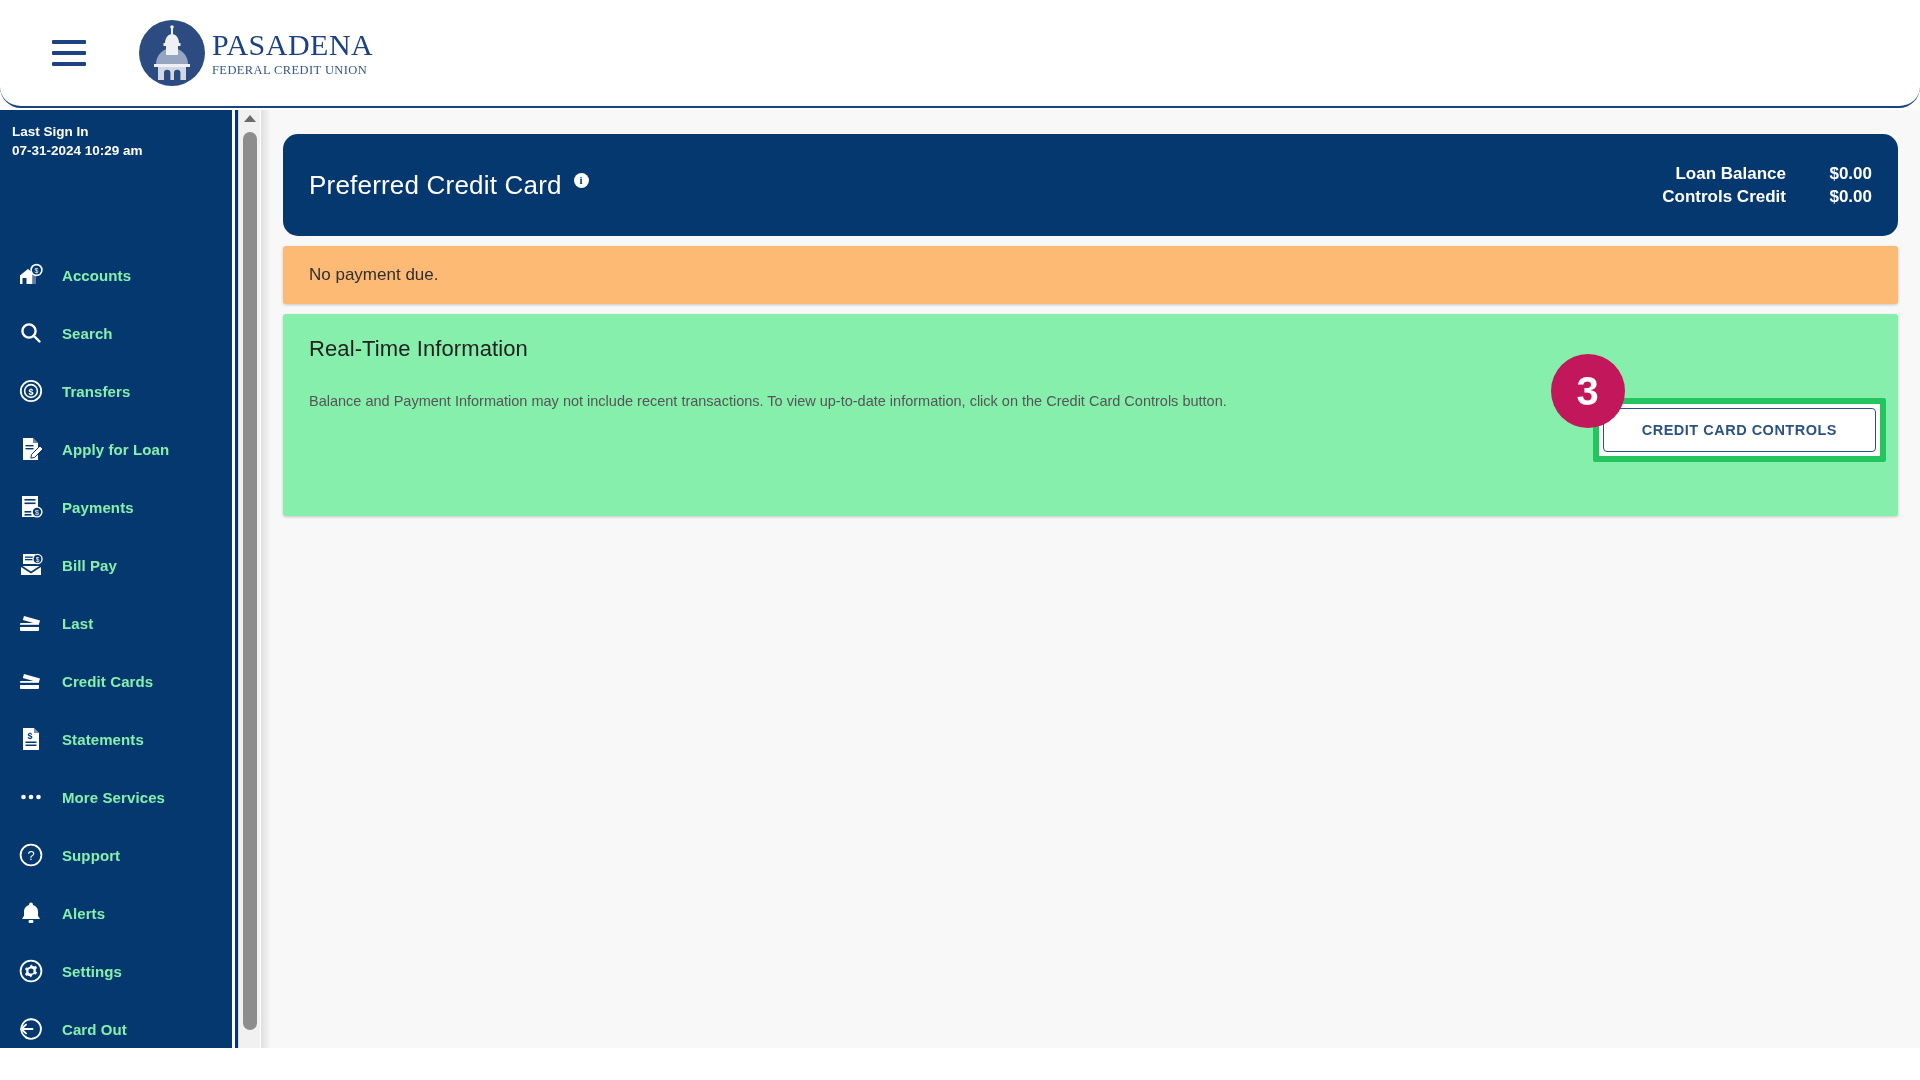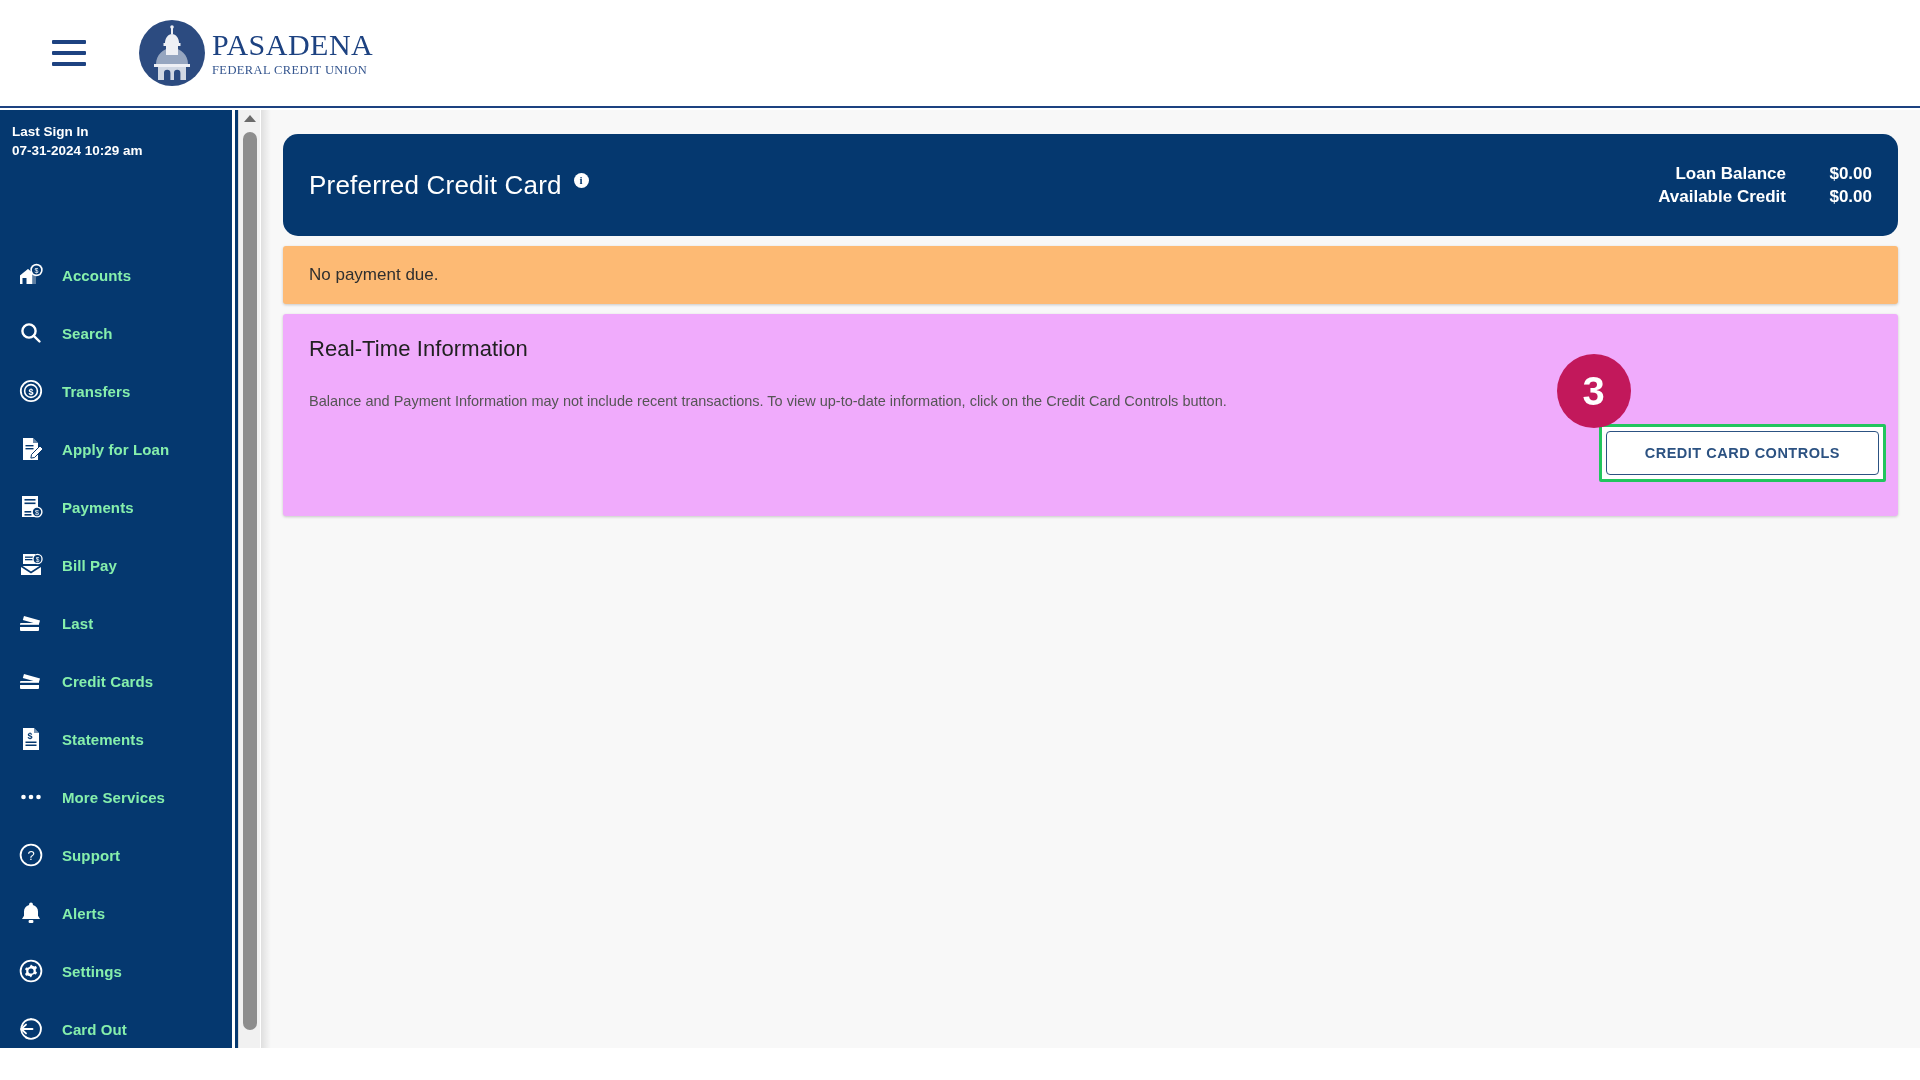--- a/index.html
+++ b/index.html
@@ -8,21 +8,21 @@
     background: #ffffff;
     font-family: "Liberation Sans", sans-serif;
     overflow: hidden;
   }
 
   
   .topbar {
     position: absolute; left: 0; top: 0; width: 1920px; height: 108px;
     background: #ffffff;
     border-bottom: 2px solid #1d4281;
-    display: flex; align-items: center;
+    display: flex; align-items: center; border-radius: 21px;
   }
   .hamburger {
     margin-left: 52px; width: 34px; height: 26px;
     display: flex; flex-direction: column; justify-content: space-between;
     cursor: pointer;
   }
   .hamburger span { display: block; height: 4px; background: #1d4281; border-radius: 1px; }
 
   .logo-wrap { margin-left: 52px; display: flex; align-items: center; }
   .logo-mark { width: 68px; height: 68px; flex: 0 0 68px; }
@@ -129,32 +129,32 @@
   .outline-btn {
     background: #ffffff; border: 1px solid #2c5282; border-radius: 4px;
     color: #2c5282; font-family: "Liberation Sans", sans-serif;
     font-size: 13.5px; font-weight: bold; letter-spacing: .4px;
     padding: 9px 16px; cursor: pointer;
   }
 
   
   .rti-card {
     position: absolute; left: 22px; top: 204px; width: 1615px; height: 202px;
-    background: #f0abfc; border-radius: 3px;
+    background: #86efac; border-radius: 3px;
     box-shadow: 0 1px 3px rgba(0,0,0,.20);
     padding: 22px 26px;
   }
   .rti-title { font-size: 22px; color: #212121; font-weight: 400; letter-spacing: .1px; }
   .rti-body { margin-top: 29px; font-size: 14.5px; color: #555555; line-height: 1.4; }
 
   
   .ccc-wrap { position: absolute; right: 12px; top: 84px; }
   .ccc-highlight {
-    border: 3px solid #22c55e; border-radius: 2px; padding: 4px;
-    display: inline-block; background: #ffffff; margin-top: 26px;
+    border: 6px solid #22c55e; border-radius: 2px; padding: 4px;
+    display: inline-block; background: #ffffff;
   }
   .ccc-btn {
     background: #ffffff; border: 1px solid #2c5282; border-radius: 4px;
     color: #2c5282; font-family: "Liberation Sans", sans-serif;
     font-size: 14.5px; font-weight: bold; letter-spacing: .5px;
     padding: 13px 38px; cursor: pointer; white-space: nowrap;
   }
   .step-badge {
     position: absolute; left: -42px; top: -44px;
     width: 74px; height: 74px; border-radius: 50%;
@@ -391,21 +391,21 @@
     <div class="acct-title">
       <span>Preferred Credit Card</span>
       <span class="info-badge">i</span>
     </div>
     <div class="acct-balances">
       <div class="bal-row">
         <span class="bal-label">Loan Balance</span>
         <span class="bal-value">$0.00</span>
       </div>
       <div class="bal-row">
-        <span class="bal-label">Available Credit</span>
+        <span class="bal-label">Controls Credit</span>
         <span class="bal-value">$0.00</span>
       </div>
     </div>
   </div>
 
   <div class="pay-strip">
     <div class="pay-text">No payment due.</div>
   </div>
 
   <div class="rti-card">

